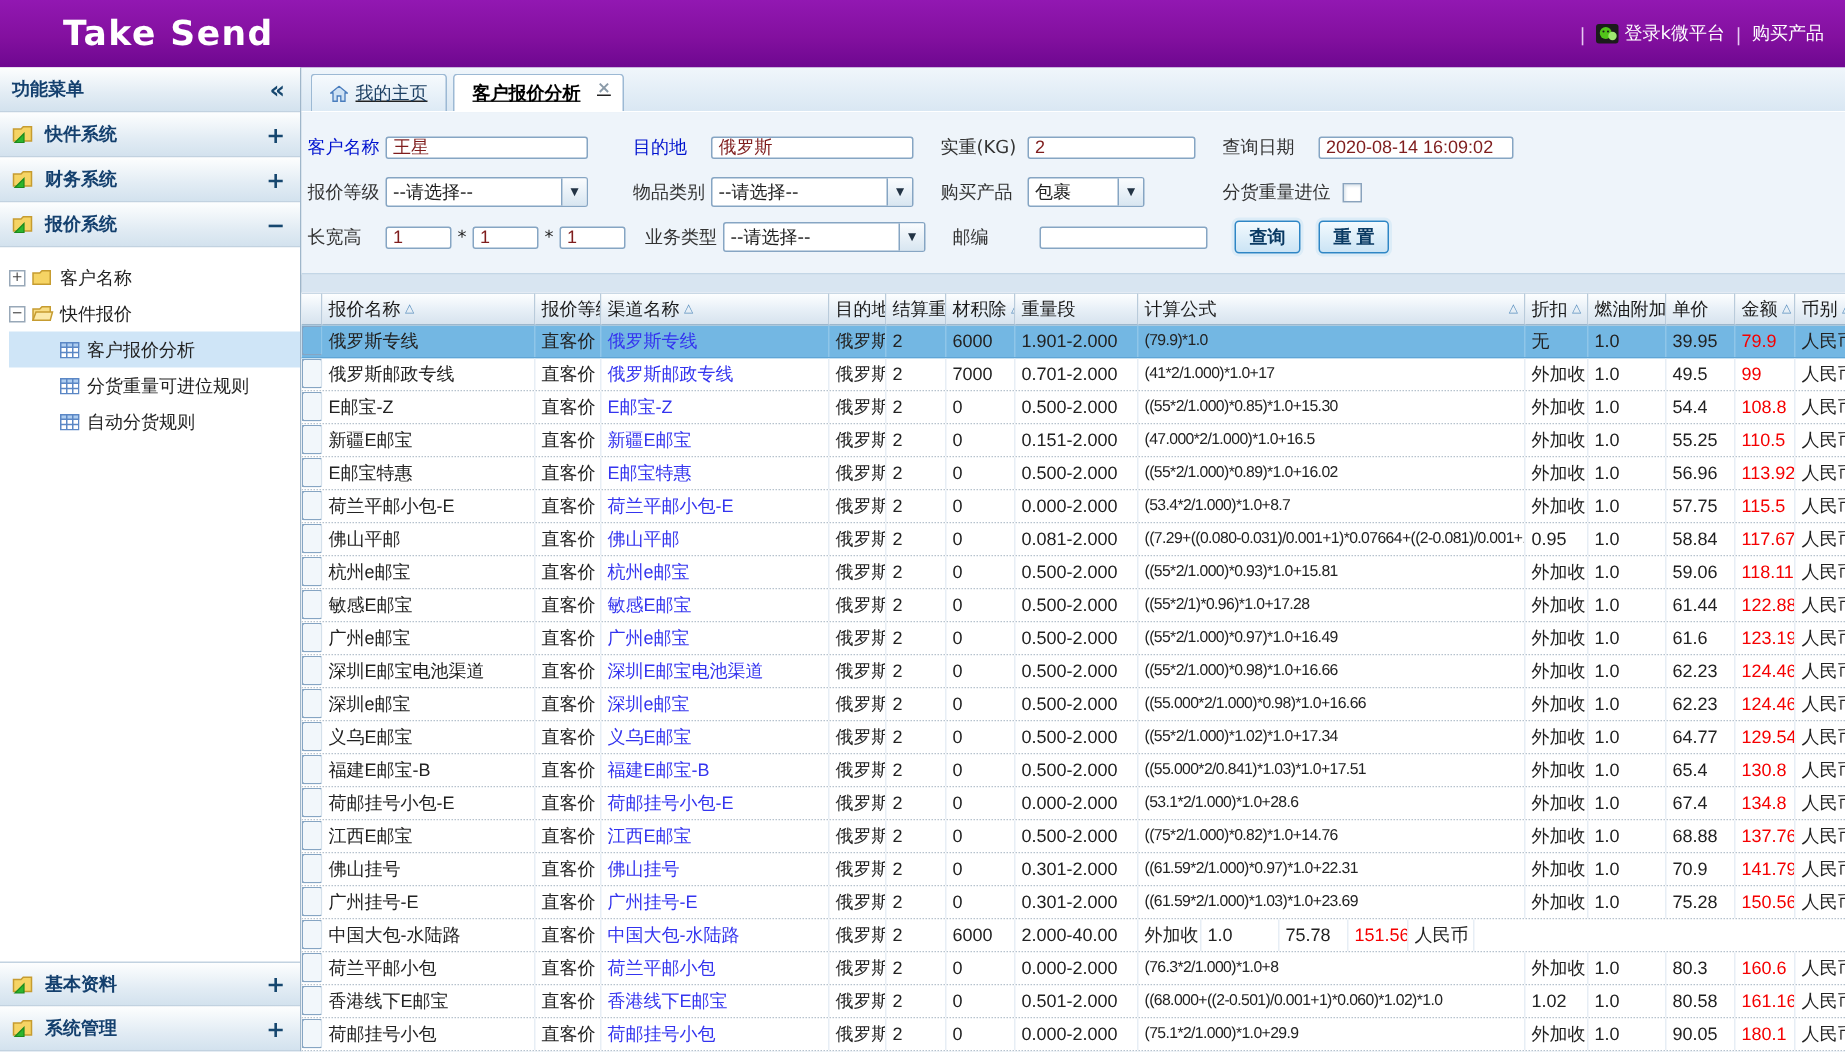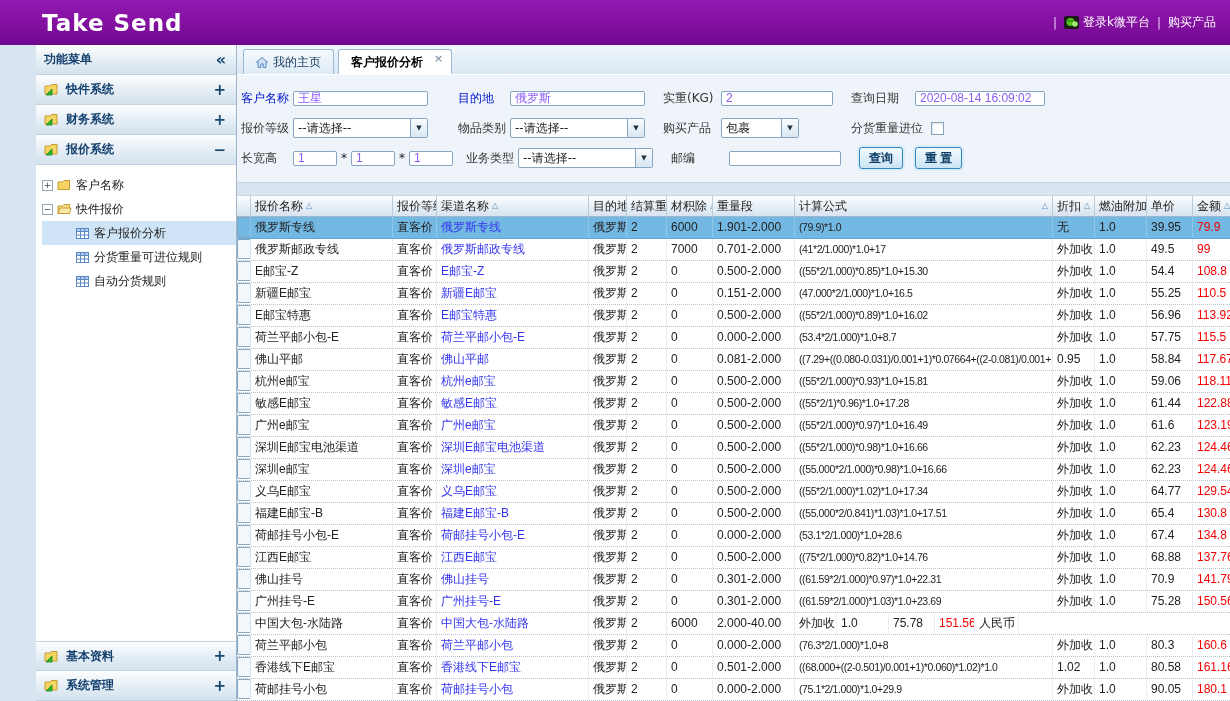--- a/index.html
+++ b/index.html
@@ -8,21 +8,21 @@
   .screen { width:1230px; height:701px; display:flex; flex-direction:column; }
 
   
   .topbar { height:45px; flex:0 0 45px; background:linear-gradient(180deg,#9218b2 0%,#83109f 55%,#6e0790 100%); display:flex; align-items:center; justify-content:space-between; }
   .logo { color:#fff; font-size:23px; font-weight:bold; letter-spacing:1px; margin-left:42px; }
   .toplinks { display:flex; align-items:center; color:#fff; font-size:12px; margin-right:14px; gap:7px; }
   .toplinks a { color:#fff; text-decoration:none; cursor:pointer; display:flex; align-items:center; gap:3px;}
   .toplinks .sep { color:#e7c9f2; }
   .wxicon { width:16px; height:14px; display:inline-block; }
 
-  .content { flex:1; display:flex; min-height:0;padding-left:36px; }
+  .content { flex:1; display:flex; min-height:0; }
 
   
   .sidebar { width:201px; flex:0 0 201px; background:#fff; border-right:1px solid #9fb6ca; display:flex; flex-direction:column; }
   .sidebar .bar { height:30px; flex:0 0 30px; background:linear-gradient(180deg,#fdfefe,#e2ecf4 60%,#d3e2ee); border-bottom:1px solid #c2d2e0; display:flex; align-items:center; padding:0 10px 0 8px; color:#14406e; font-weight:bold; }
   .sidebar .bar .grow { flex:1; }
   .sidebar .bar .st { font-size:15px; font-weight:bold; color:#16476f; }
   .collapse { font-size:16px; color:#16476f; cursor:pointer; }
   .fold-ic { width:16px; height:13px; margin-right:6px; }
   .tree { padding:8px 0 0 6px; background:#fff; }
   .tnode { height:24px; display:flex; align-items:center; gap:4px; }
@@ -30,32 +30,32 @@
   .leafrow { height:24px; display:flex; align-items:center; gap:5px; padding-left:34px; cursor:pointer; }
   .leafrow.selected { background:#cfe5f7; }
   .tlabel { color:#222; }
   .spacer { flex:1; }
   svg { display:block; }
 
   
   .main { flex:1; display:flex; flex-direction:column; min-width:0; }
 
   
-  .tabbar { height:30px; flex:0 0 30px; background:linear-gradient(180deg,#f0f6fb,#d9e7f3); border-bottom:1px solid #ffffff; display:flex; align-items:flex-end; padding-left:6px; gap:4px; }
+  .tabbar { height:30px; flex:0 0 30px; background:linear-gradient(180deg,#f0f6fb,#d9e7f3); border-bottom:1px solid #ffffff; display:flex; align-items:flex-end; padding-left:6px; gap:4px;text-decoration:underline; }
   .tab { height:25px; display:flex; align-items:center; gap:5px; padding:0 12px; background:linear-gradient(180deg,#f6fafd,#ddeaf5); border:1px solid #9cb9d4; border-bottom:none; border-radius:3px 3px 0 0; color:#1c3f63; cursor:pointer; }
   .tab.active { background:#fff; font-weight:bold; color:#000; position:relative; }
   .tab .x { color:#8a9aa8; font-weight:bold; font-size:11px; margin:-8px -4px 0 6px; cursor:pointer; }
 
   
   .formpanel { height:108px; flex:0 0 108px; background:#eef4fa; border-bottom:1px solid #c3d6e6; padding:8px 0 0 4px; }
   .frow { height:30px; display:flex; align-items:center; }
   .flabel { display:inline-block; text-align:left; color:#333; white-space:nowrap; overflow:hidden; }
   .flabel.blue { color:#0013cf; }
   .w52 { width:52px; flex:0 0 52px; }
-  .inp { height:15px; border:1px solid #86a5c3; border-radius:2px; background:#fff; padding:0 4px; font-family:"Liberation Sans","DejaVu Sans",sans-serif; font-size:12px; color:#8b5cf6; }
+  .inp { height:15px; border:1px solid #86a5c3; border-radius:2px; background:#fff; padding:0 4px; font-family:"Liberation Sans","DejaVu Sans",sans-serif; font-size:12px; color:#7f1d1d; }
   .sel { height:20px; border:1px solid #86a5c3; border-radius:2px; background:#fff; display:flex; align-items:center; cursor:pointer; }
   .sel .sv { flex:1; padding:0 4px; white-space:nowrap; overflow:hidden; }
   .sel .caret { width:17px; height:18px; flex:0 0 17px; border-left:1px solid #86a5c3; background:linear-gradient(180deg,#fafcfe,#d8e6f1); display:flex; align-items:center; justify-content:center; font-size:7px; color:#234; }
   .chk { width:13px; height:13px; border:1px solid #8aa3bd; background:#fff; box-shadow:inset 1px 1px 2px #d8e2ea; cursor:pointer; }
   .btn { height:22px; padding:0 9px; margin-right:12px; border:1px solid #2e86c5; border-radius:3px; background:linear-gradient(180deg,#f3fafe,#cbe4f5); box-shadow:0 0 0 2px #dcecf7; color:#0a3a63; font-weight:bold; font-size:12px; cursor:pointer; white-space:nowrap; }
 
   
   .gridwrap { flex:1; background:#fff; margin-top:12px; overflow:hidden; }
   .grow-h { display:flex; height:22px; }
   .hcell { background:linear-gradient(180deg,#fdfeff,#e8f0f7 50%,#d7e3ee); border-right:1px solid #b9cbdb; border-top:1px solid #c9d8e5; border-bottom:1px solid #9db7cc; padding:0 4px; line-height:20px; white-space:nowrap; overflow:hidden; display:flex; align-items:center; flex:0 0 auto; cursor:pointer; color:#1b1b1b; }

